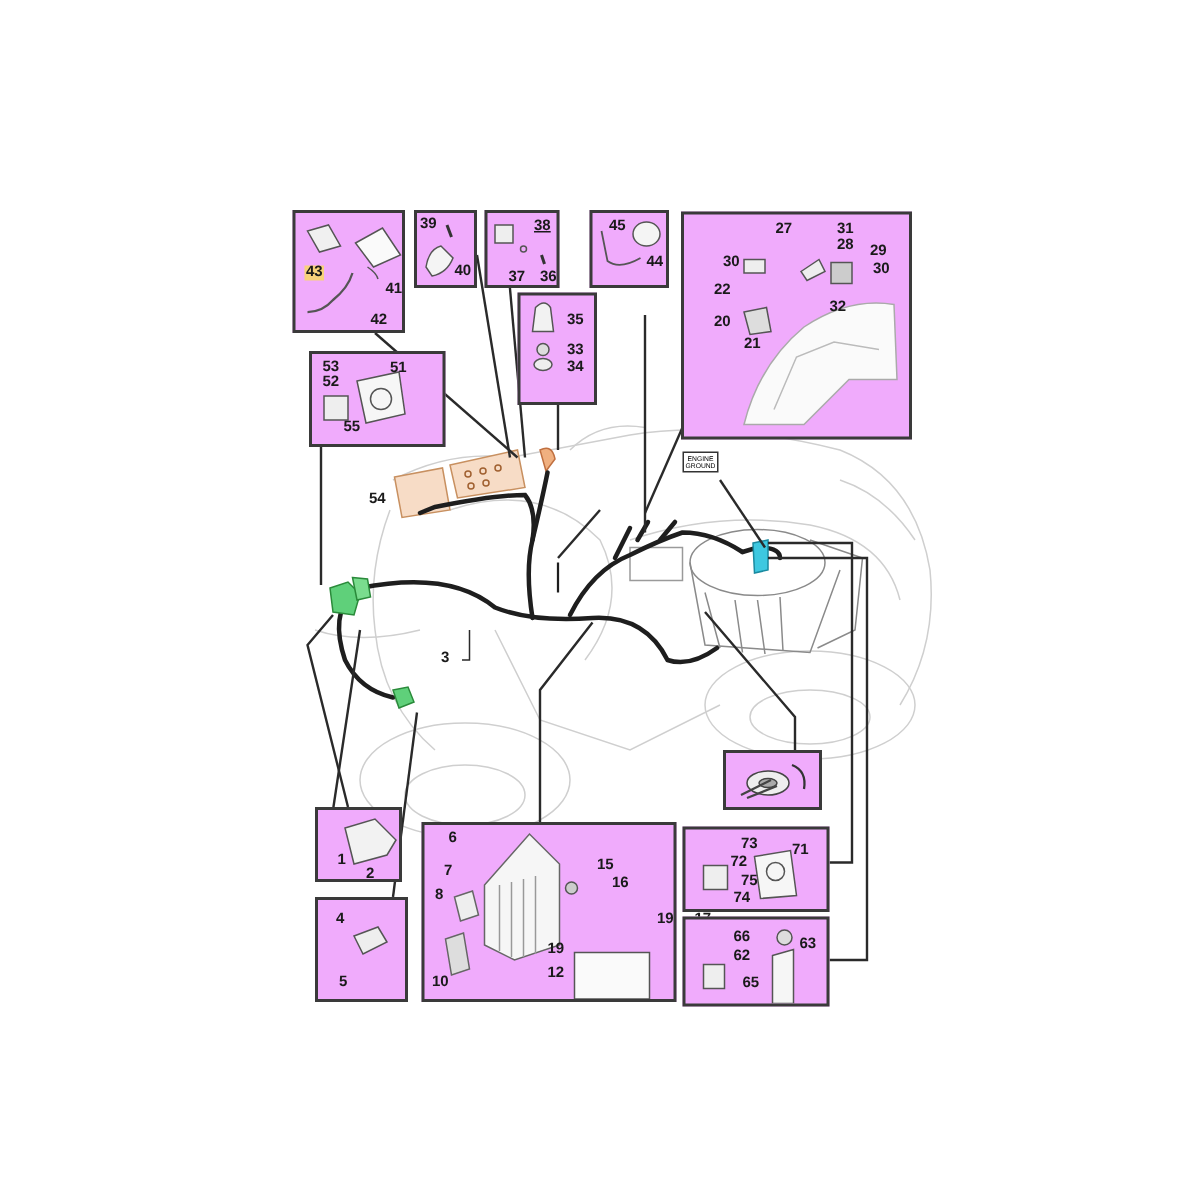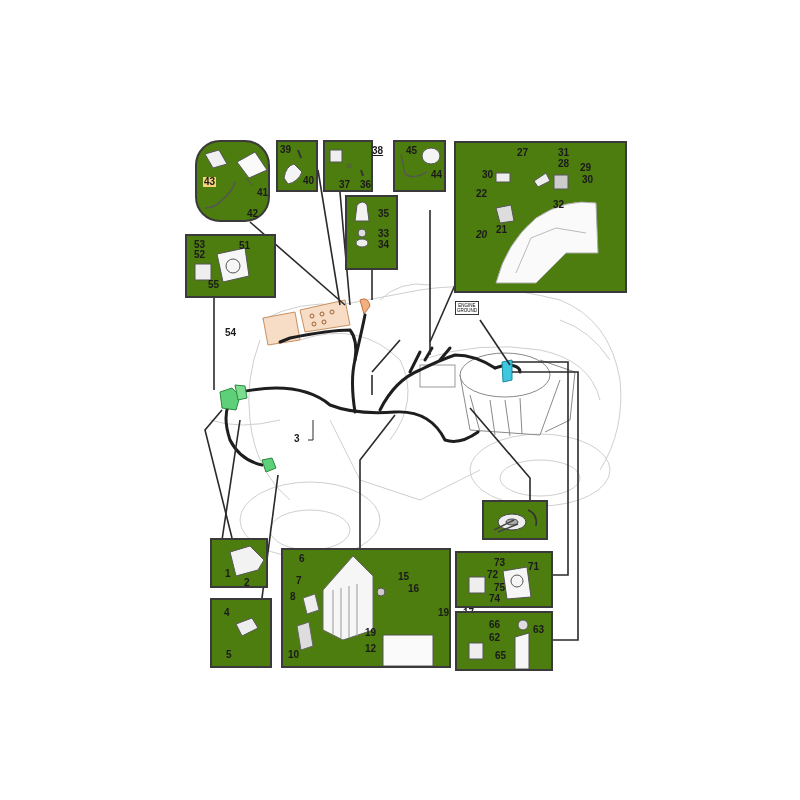--- a/index.html
+++ b/index.html
@@ -1,18 +1,18 @@
 <!DOCTYPE html>
 <html><head>
 <meta charset="utf-8">
 <style>
   html,body{margin:0;padding:0;background:#ffffff;}
   body{width:800px;height:800px;position:relative;overflow:hidden;font-family:"Liberation Sans",sans-serif;}
   #canvas{position:absolute;left:0;top:0;width:800px;height:800px;}
-  .box{position:absolute;border:2px solid #3a3a3a;background:#4d7c0f;box-sizing:border-box;}
+  .box{position:absolute;border:2px solid #3a3a3a;background:#f0abfc;box-sizing:border-box;}
   .lbl{position:absolute;font-family:"Liberation Sans",sans-serif;font-weight:bold;font-size:10px;color:#1a1a1a;line-height:10px;}
   .lbl.hl{background:#f7d27a;padding:0 1px;}
   .tag{position:absolute;border:1px solid #333;background:#fff;font-size:4.5px;line-height:5px;text-align:center;font-family:"Liberation Sans",sans-serif;padding:1px;box-sizing:border-box;}
 </style>
 </head>
 <body>
 
 <svg id="canvas" width="800" height="800" viewBox="0 0 800 800" xmlns="http://www.w3.org/2000/svg">
 
   <g fill="none" stroke="#cfcfcf" stroke-width="1">
@@ -89,21 +89,21 @@
     <path d="M470 408 L530 478 L530 500"></path>
     <path d="M512 362 L568 362 L568 575 L553 575"></path>
     <path d="M512 372 L578 372 L578 640 L553 640"></path>
   </g>
 
   <g fill="none" stroke="#2a2a2a" stroke-width="1">
     <path d="M308 440 L313 440 L313 420"></path>
   </g>
 </svg>
 
-<div class="box" style="left:195px;top:140px;width:75px;height:82px;border-radius:25px;">
+<div class="box" style="left:195px;top:140px;width:75px;height:82px;">
   <svg width="71" height="78" style="position:absolute;left:0;top:0">
     <path d="M8 12 L22 8 L30 22 L16 26 Z" fill="#f0f0f0" stroke="#555" stroke-width="1"></path>
     <path d="M40 20 L58 10 L70 28 L52 36 Z" fill="#fafafa" stroke="#555" stroke-width="1"></path>
     <path d="M48 36 Q54 40 55 44" fill="none" stroke="#555"></path>
     <path d="M38 40 Q35 50 25 58 Q18 66 8 66" fill="none" stroke="#555" stroke-width="1.5"></path>
   </svg>
   <span class="lbl hl" style="left:6px;top:35px;">43</span>
   <span class="lbl" style="left:60px;top:46px;">41</span>
   <span class="lbl" style="left:50px;top:67px;text-align:right;">42</span>
 </div>
@@ -116,67 +116,67 @@
   <span class="lbl" style="left:2px;top:3px;">39</span>
   <span class="lbl" style="left:25px;top:34px;">40</span>
 </div>
 
 <div class="box" style="left:323px;top:140px;width:50px;height:52px;">
   <svg width="46" height="48" style="position:absolute;left:0;top:0">
     <rect x="5" y="8" width="12" height="12" fill="#eee" stroke="#555"></rect>
     <circle cx="24" cy="24" r="2" fill="none" stroke="#555"></circle>
     <path d="M36 28 L38 34" stroke="#333" stroke-width="2"></path>
   </svg>
-  <span class="lbl" style="left:47px;top:4px;text-decoration:underline;">38</span>
+  <span class="lbl" style="left:31px;top:4px;text-decoration:underline;">38</span>
   <span class="lbl" style="left:14px;top:38px;">37</span>
   <span class="lbl" style="left:35px;top:38px;">36</span>
 </div>
 
 <div class="box" style="left:393px;top:140px;width:53px;height:52px;">
   <svg width="49" height="48" style="position:absolute;left:0;top:0">
     <ellipse cx="36" cy="14" rx="9" ry="8" fill="#f4f4f4" stroke="#555"></ellipse>
     <path d="M6 12 L10 32 Q18 38 32 30" fill="none" stroke="#555" stroke-width="1.2"></path>
   </svg>
   <span class="lbl" style="left:11px;top:4px;">45</span>
   <span class="lbl" style="left:36px;top:28px;">44</span>
 </div>
 
-<div class="box" style="left:454px;top:141px;width:173px;height:152px;">
+<div class="box" style="left:454px;top:141px;width:154px;height:152px;">
   <svg width="150" height="148" style="position:absolute;left:0;top:0">
     <path d="M40 140 Q50 100 80 75 Q110 55 140 60 L142 110 L110 110 L80 140 Z" fill="#fafafa" stroke="#aaa"></path>
     <path d="M60 130 L75 95 L100 85 L130 90" fill="none" stroke="#bbb"></path>
     <rect x="40" y="30" width="14" height="9" fill="#eee" stroke="#555"></rect>
     <path d="M40 65 L55 62 L58 78 L44 80 Z" fill="#ddd" stroke="#555"></path>
     <path d="M78 38 L90 30 L94 38 L82 44 Z" fill="#eee" stroke="#555"></path>
     <rect x="98" y="32" width="14" height="14" fill="#ccc" stroke="#555"></rect>
   </svg>
   <span class="lbl" style="left:61px;top:5px;">27</span>
   <span class="lbl" style="left:102px;top:5px;">31</span>
   <span class="lbl" style="left:102px;top:16px;">28</span>
   <span class="lbl" style="left:124px;top:20px;text-align:center;">29</span>
   <span class="lbl" style="left:126px;top:32px;">30</span>
   <span class="lbl" style="left:26px;top:27px;">30</span>
   <span class="lbl" style="left:20px;top:46px;">22</span>
   <span class="lbl" style="left:97px;top:57px;">32</span>
-  <span class="lbl" style="left:20px;top:87px;font-style:italic;">20</span>
+  <span class="lbl" style="left:20px;top:67px;">20</span>
   <span class="lbl" style="left:40px;top:82px;">21</span>
 </div>
 
 <div class="box" style="left:345px;top:195px;width:53px;height:75px;">
   <svg width="49" height="71" style="position:absolute;left:0;top:0">
     <path d="M10 8 Q16 2 20 8 L22 24 L8 24 Z" fill="#f2f2f2" stroke="#555"></path>
     <circle cx="15" cy="36" r="4" fill="#ddd" stroke="#555"></circle>
     <ellipse cx="15" cy="46" rx="6" ry="4" fill="#eee" stroke="#555"></ellipse>
   </svg>
   <span class="lbl" style="left:31px;top:12px;">35</span>
   <span class="lbl" style="left:31px;top:32px;">33</span>
   <span class="lbl" style="left:31px;top:43px;">34</span>
 </div>
 
-<div class="box" style="left:185px;top:234px;width:91px;height:64px;">
+<div class="box" style="left:206px;top:234px;width:91px;height:64px;">
   <svg width="73" height="60" style="position:absolute;left:0;top:0">
     <path d="M30 18 L58 12 L62 40 L36 46 Z" fill="#f6f6f6" stroke="#555"></path>
     <circle cx="46" cy="30" r="7" fill="none" stroke="#555"></circle>
     <rect x="8" y="28" width="16" height="16" fill="#eee" stroke="#555"></rect>
   </svg>
   <span class="lbl" style="left:7px;top:4px;">53</span>
   <span class="lbl" style="left:52px;top:5px;">51</span>
   <span class="lbl" style="left:7px;top:14px;">52</span>
   <span class="lbl" style="left:21px;top:44px;">55</span>
   <span class="lbl" style="left:38px;top:54px;margin-top:38px;">54</span>

